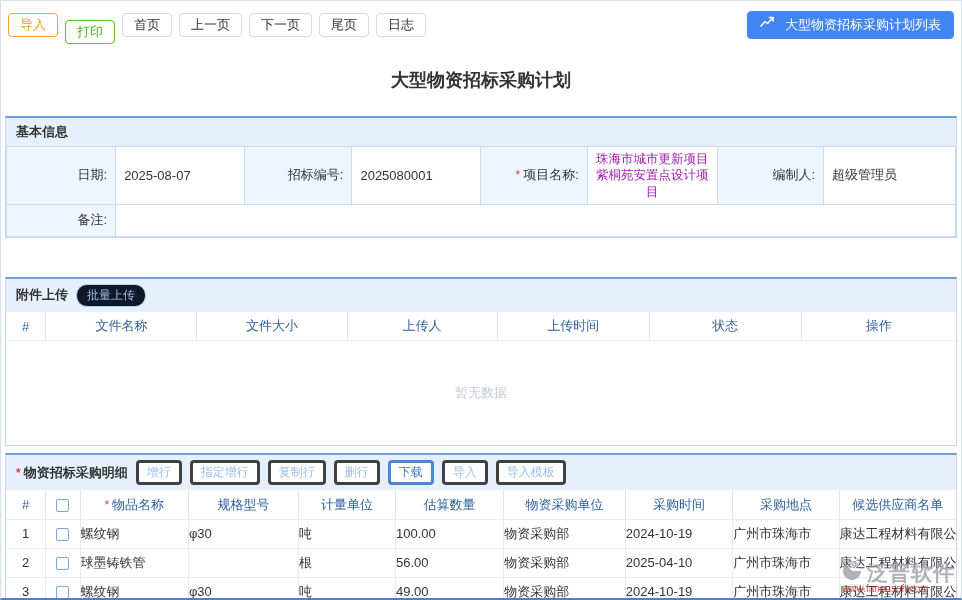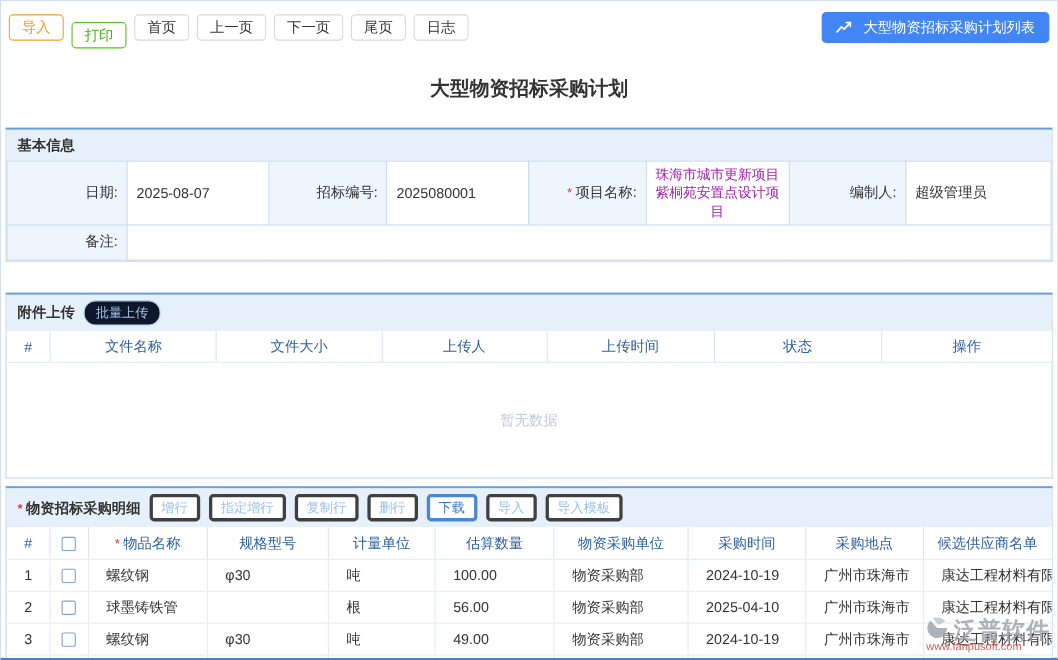--- a/index.html
+++ b/index.html
@@ -18,28 +18,28 @@
   .toolbar { display:flex; align-items:center; gap:7px; padding:4px 7px 4px 7px; }
   .btn {
     font-size:13px; line-height:16px; padding:3px 11px;
     border-radius:4px; background:#fff; cursor:pointer;
     border:1px solid #d9d9d9; color:#333; white-space:nowrap;
   }
   .btn-import { border-color:#f0a32f; color:#ef9c1d; }
   .btn-print  { border-color:#52c41a; color:#48b012;margin-top:15px; }
   .btn-list {
     margin-left:auto; background:#4285f4; color:#fff; border:1px solid #4285f4;
-    display:flex; align-items:center; gap:10px; padding:4px 12px;
+    display:flex; gap:10px; padding:4px 12px;
     border-radius:4px; font-size:13px; cursor:pointer;
   }
   
   .page-title { text-align:center; font-size:18px; font-weight:bold; color:#333; margin:20px 0 24px; }
   
   .section { margin:0 4px; border:1px solid #c3d8ef; border-top:2px solid #6b9fd8; background:#fff; }
-  .section-basic  { margin-bottom:28px; }
+  .section-basic  { margin-bottom:39px; }
   .section-attach { margin-bottom:7px; }
   .section-header {
     background:#e6f0fa; padding:5px 10px; font-size:13px; font-weight:bold;
     color:#333; display:flex; align-items:center; gap:8px;
   }
   .pill-btn {
     font-weight:normal; font-size:12px; padding:2px 10px;
     border:1px solid #b5d1f0; color:#9dc0e8; border-radius:11px;
     background:#0f172a; cursor:pointer;
   }
@@ -60,21 +60,21 @@
   .link { color:#a21caf; text-align:center; font-size:12.5px; line-height:1.3; cursor:pointer; }
   
   .data-table { width:100%; border-collapse:collapse; table-layout:fixed; font-size:13px; }
   .data-table th {
     color:#2d5f9e; font-weight:normal; height:29px; text-align:center;
     border-left:1px solid #d9e6f4; border-bottom:1px solid #e4ecf6;
     white-space:nowrap; overflow:hidden; background:#fff;
   }
   .data-table th:first-child, .data-table td:first-child { border-left:none; }
   .data-table td {
-    height:29px; padding:0 16px; color:#333;
+    height:29px; padding:0 0; color:#333;
     border-left:1px solid #e2ebf6; border-bottom:1px solid #ebebeb;
     white-space:nowrap; overflow:hidden; background:#fff;
   }
   .data-table td.center { text-align:center; padding:0; }
   .empty-body { height:104px; display:flex; align-items:center; justify-content:center; color:#c2c8d6; font-size:13px; }
   .checkbox {
     display:inline-block; width:13px; height:13px;
     border:1px solid #7aa6d8; border-radius:2px; background:#fff; cursor:pointer; vertical-align:middle;
   }
   

